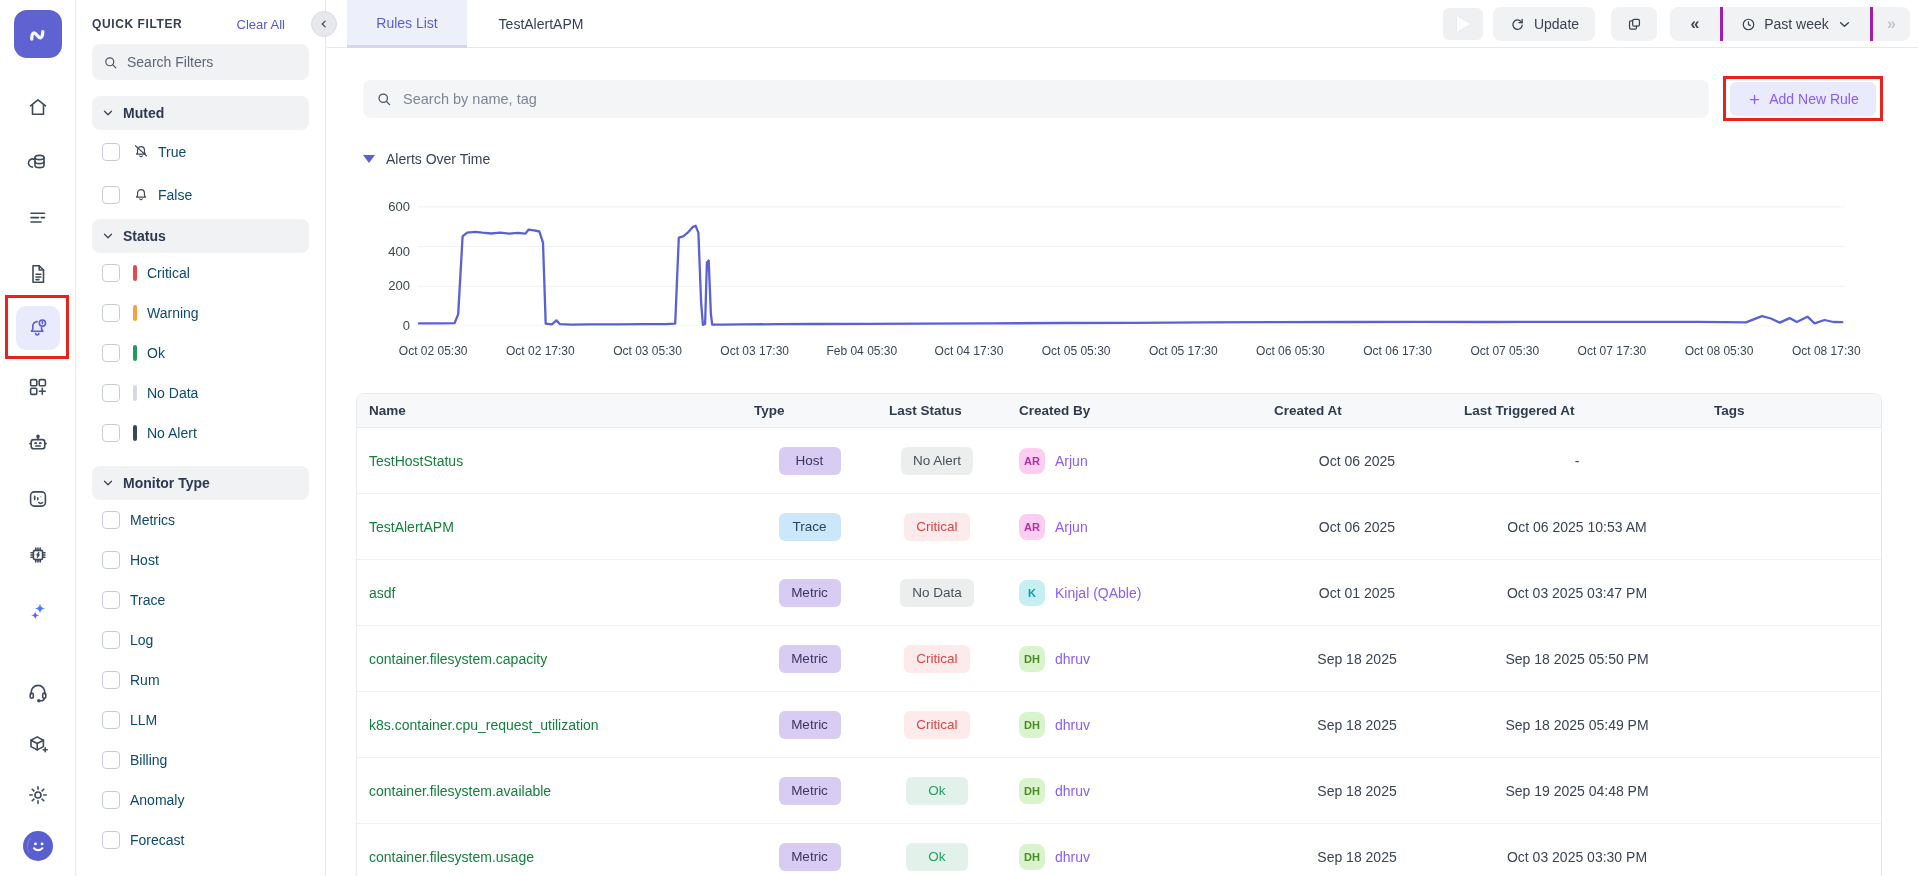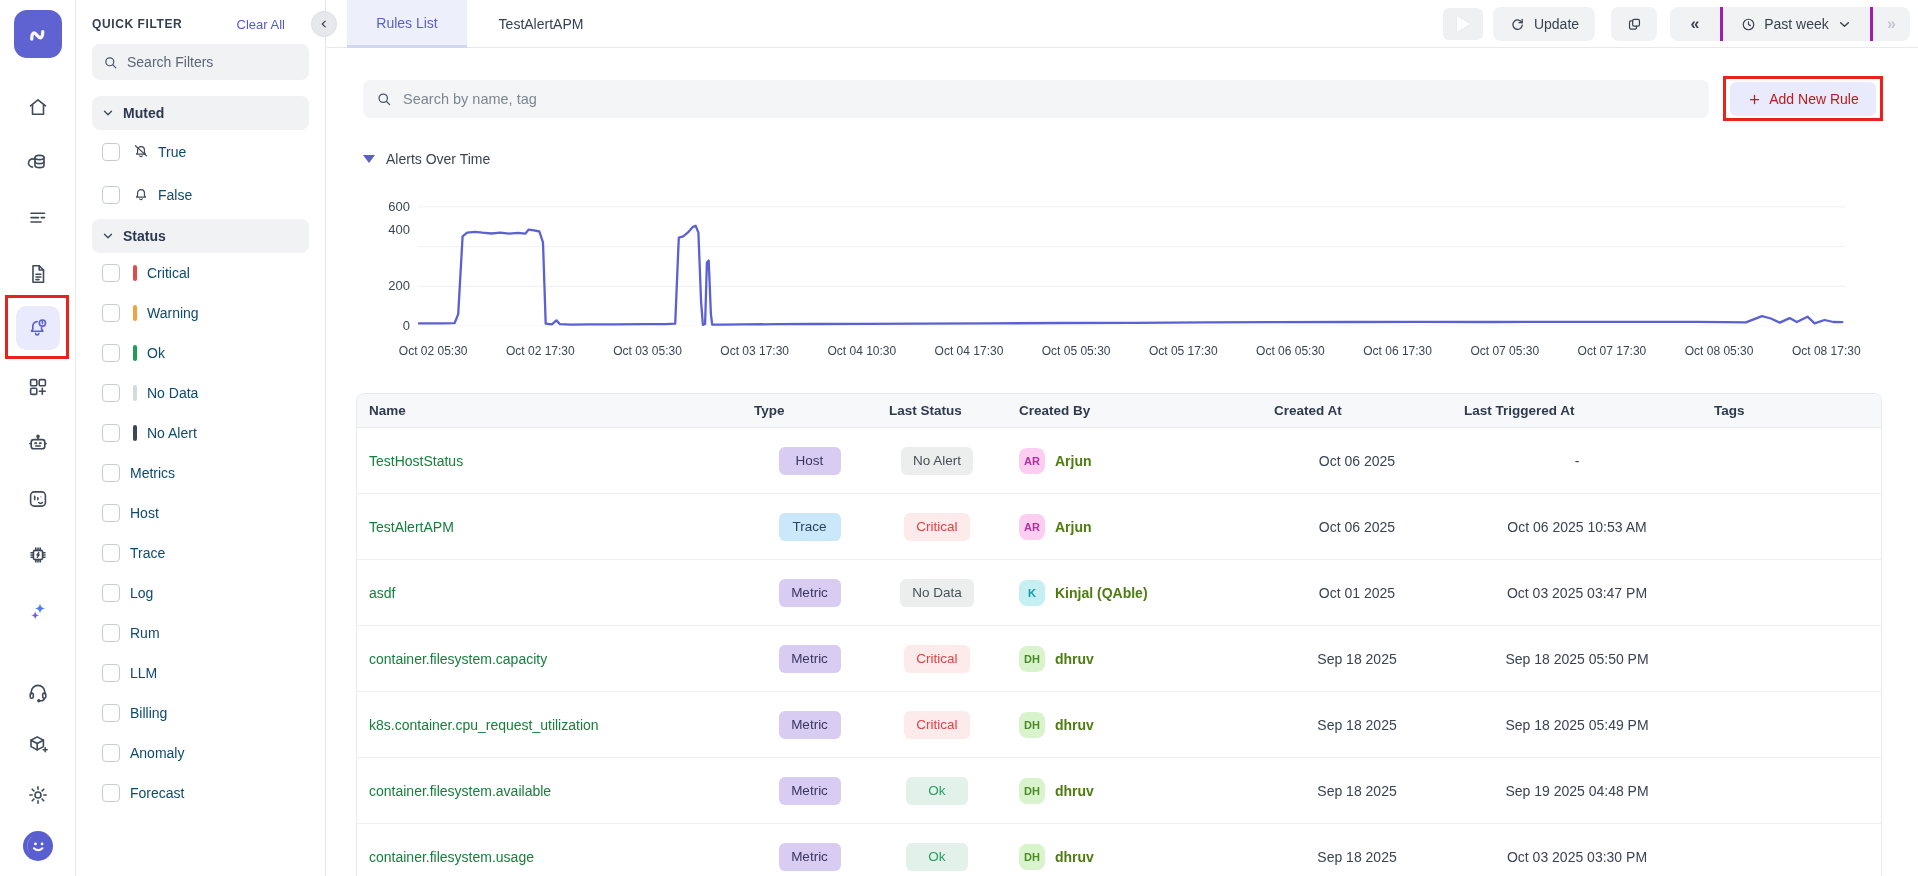--- a/index.html
+++ b/index.html
@@ -68,21 +68,21 @@
   .chev { width:13px; height:13px; }
 
   
   .rules-search { position:absolute; left:36px; top:80px; width:1346px; height:38px; background:#f4f5f7;
     border-radius:8px; display:flex; align-items:center; gap:10px; padding:0 12px; }
   .rules-search svg { width:18px; height:18px; color:#4a5568; flex:none; }
   .rules-search input { border:0; outline:0; background:transparent; width:100%; font-size:14.5px;
     font-family:"Liberation Sans",sans-serif; color:#333f52; }
   .rules-search input::placeholder { color:#7d8694; }
   .add-rule { position:absolute; left:1403px; top:82px; width:146px; height:34px; border-radius:6px;
-    background:#e9eafb; border:0; color:#b91c1c; font-size:14px; font-weight:500; cursor:pointer;
+    background:#e9eafb; border:0; color:#8b5cf6; font-size:14px; font-weight:500; cursor:pointer;
     display:flex; align-items:center; justify-content:center; gap:7px; font-family:"Liberation Sans",sans-serif; }
   .add-rule svg { width:15px; height:15px; }
 
   
   .chart-title { position:absolute; left:36px; top:150px; height:18px; display:flex; align-items:center; gap:11px; }
   .tri-down { width:0; height:0; border-left:6px solid transparent; border-right:6px solid transparent;
     border-top:8px solid #5a5fd0; cursor:pointer; }
   .chart-title span { font-size:14px; color:#3a4354; }
   .ylab { position:absolute; width:40px; text-align:right; font-size:13px; color:#3b4554; }
   #plot { position:absolute; left:91px; top:200px; }
@@ -104,21 +104,21 @@
   .b-blue   { background:#cbe7fa; color:#2a435c; }
   .b-gray   { background:#eceeed; color:#46505a; }
   .b-red    { background:#fdeaea; color:#dc4446; }
   .b-green  { background:#e2f2ea; color:#259d63; }
   .c-by { display:flex; align-items:center; padding-left:22px; }
   .avatar { width:26px; height:26px; border-radius:8px; display:flex; align-items:center; justify-content:center;
     font-size:11px; font-weight:700; flex:none; }
   .a-pink  { background:#fbcdf1; color:#b0309c; }
   .a-cyan  { background:#c5eff3; color:#0f9aa8; }
   .a-green { background:#d9f3cc; color:#4b8a28; }
-  .by-name { margin-left:10px; font-size:14px; color:#4d7c0f;font-weight:bold; }
+  .by-name { margin-left:10px; font-size:14px; color:#8b5cf6; }
   .c-date { text-align:center; font-size:14px; color:#3a4354; }
 
   
   .ann { position:absolute; border:3px solid #e8231d; pointer-events:none; z-index:20; }
 </style>
 </head>
 <body>
 
 <nav class="rail">
   <div class="logo">
@@ -331,20 +331,26 @@
       <div class="f-item" style="height: 40px;">
         <span class="f-check"></span>
         <span class="f-bar" style="background:#d6dade"></span>
       <span class="f-label">No Data</span>
       </div>
       <div class="f-item" style="height: 40px;">
         <span class="f-check"></span>
         <span class="f-bar" style="background:#3b475c"></span>
       <span class="f-label">No Alert</span>
       </div>
+      <div class="f-section-h" style="margin-top: 13px;">
+        <svg viewBox="0 0 24 24" fill="none" stroke="currentColor" stroke-width="1.6" stroke-linecap="round" stroke-linejoin="round">
+      <path d="M5 8.5l7 7 7-7" stroke-width="2.6"></path>
+        </svg>
+        <span>Monitor Type</span>
+      </div>
       <div class="f-item" style="height: 40px;">
         <span class="f-check"></span>
       <span class="f-label">Metrics</span>
       </div>
       <div class="f-item" style="height: 40px;">
         <span class="f-check"></span>
       <span class="f-label">Host</span>
       </div>
       <div class="f-item" style="height: 40px;">
         <span class="f-check"></span>
@@ -444,36 +450,36 @@
   </button>
   <div class="ann" style="left:1396px;top:76px;width:160px;height:45px"></div>
 
   <div class="chart-title">
     <span class="tri-down"></span>
     <span>Alerts Over Time</span>
   </div>
   <div id="ylabels">
       <div class="ylab" style="left: 43px; top: 318px;">0</div>
       <div class="ylab" style="left: 43px; top: 278.333px;">200</div>
-      <div class="ylab" style="left: 43px; top: 222px;">400</div>
+      <div class="ylab" style="left: 43px; top: 244px;">400</div>
       <div class="ylab" style="left: 43px; top: 199px;">600</div>
     </div>
   <svg id="plot" width="1427" height="126">
       <line x1="0" x2="1427" y1="126.0" y2="126.0" stroke="#f0f1f4" stroke-width="1"></line>
       <line x1="0" x2="1427" y1="86.3" y2="86.3" stroke="#f0f1f4" stroke-width="1"></line>
       <line x1="0" x2="1427" y1="46.6" y2="46.6" stroke="#f0f1f4" stroke-width="1"></line>
       <line x1="0" x2="1427" y1="6.9" y2="6.9" stroke="#f0f1f4" stroke-width="1"></line>
       <polyline points="0.9,123.4 24.1,123.4 36.6,123.2 40.2,114.1 44.6,36.3 49.1,32.7 57.2,31.9 64.3,32.7 73.2,33.5 82.2,32.7 91.1,33.7 100.0,32.9 107.2,33.7 110.7,29.6 116.1,30.4 121.4,31.5 125.0,42.7 127.7,123.6 133.9,124.4 138.4,120.4 142.0,124.2 153.6,124.6 171.5,124.4 198.2,124.4 225.0,124.2 247.4,124.2 257.2,123.6 260.8,37.7 265.2,36.3 269.7,32.7 275.0,26.8 277.7,25.8 280.4,32.7 283.1,102.2 284.9,124.8 287.1,124.0 288.9,62.5 290.7,60.5 292.9,114.1 294.2,124.6 305.4,124.6 323.3,124.4 359.0,124.2 394.7,124.0 448.3,123.8 501.9,123.6 573.3,123.4 644.7,123.0 716.2,122.8 787.6,122.4 859.1,122.2 930.5,122.0 1001.9,121.8 1073.4,122.0 1144.8,121.8 1216.3,121.8 1278.8,121.8 1305.6,122.2 1327.9,122.4 1344.0,116.1 1352.9,118.5 1361.8,122.6 1371.6,118.1 1378.8,122.0 1389.5,116.7 1396.6,123.4 1406.5,120.0 1415.4,122.0 1424.3,122.2" fill="none" stroke="#5b61d2" stroke-width="2.3" stroke-linejoin="round" stroke-linecap="round"></polyline>
     </svg>
   <div id="xlabels">
       <div class="xlab" style="left: 46.1809px;">Oct 02 05:30</div>
       <div class="xlab" style="left: 153.34px;">Oct 02 17:30</div>
       <div class="xlab" style="left: 260.499px;">Oct 03 05:30</div>
       <div class="xlab" style="left: 367.658px;">Oct 03 17:30</div>
-      <div class="xlab" style="left: 474.817px;">Oct 04 10:30</div>
+      <div class="xlab" style="left: 474.817px;">Feb 04 05:30</div>
       <div class="xlab" style="left: 581.976px;">Oct 04 17:30</div>
       <div class="xlab" style="left: 689.135px;">Oct 05 05:30</div>
       <div class="xlab" style="left: 796.293px;">Oct 05 17:30</div>
       <div class="xlab" style="left: 903.452px;">Oct 06 05:30</div>
       <div class="xlab" style="left: 1010.61px;">Oct 06 17:30</div>
       <div class="xlab" style="left: 1117.77px;">Oct 07 05:30</div>
       <div class="xlab" style="left: 1224.93px;">Oct 07 17:30</div>
       <div class="xlab" style="left: 1332.09px;">Oct 08 05:30</div>
       <div class="xlab" style="left: 1439.25px;">Oct 08 17:30</div>
     </div>

